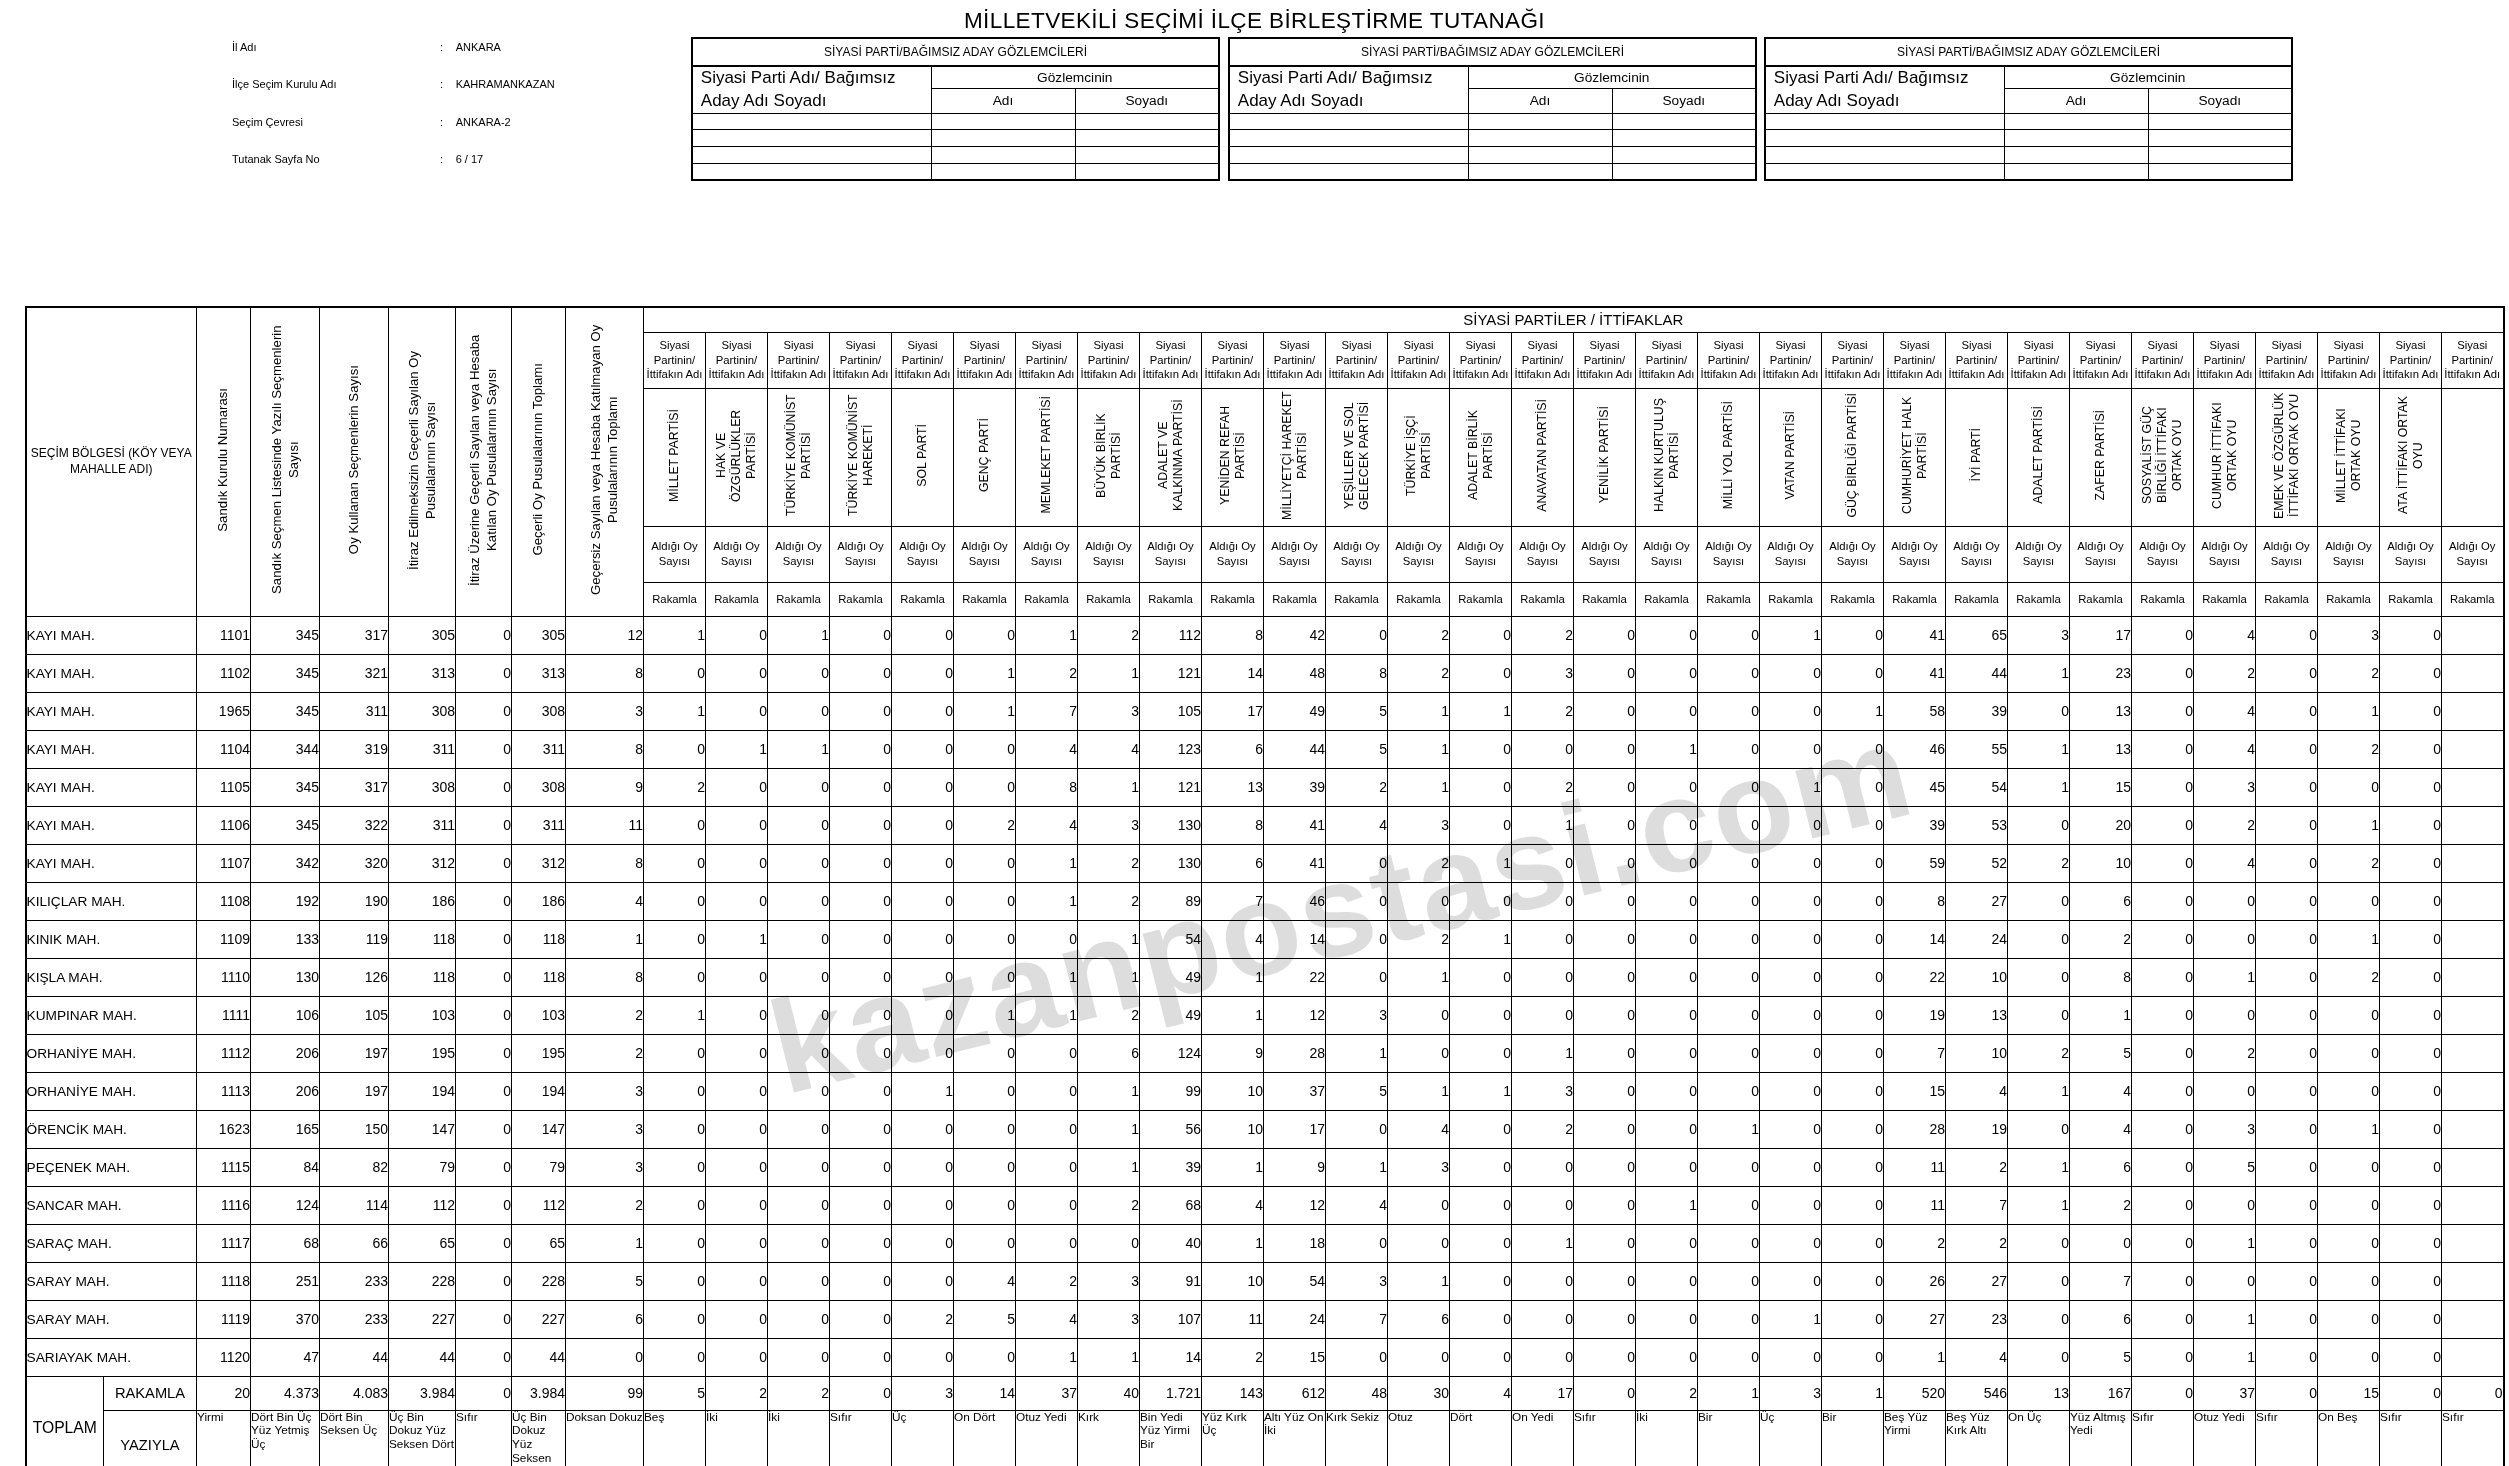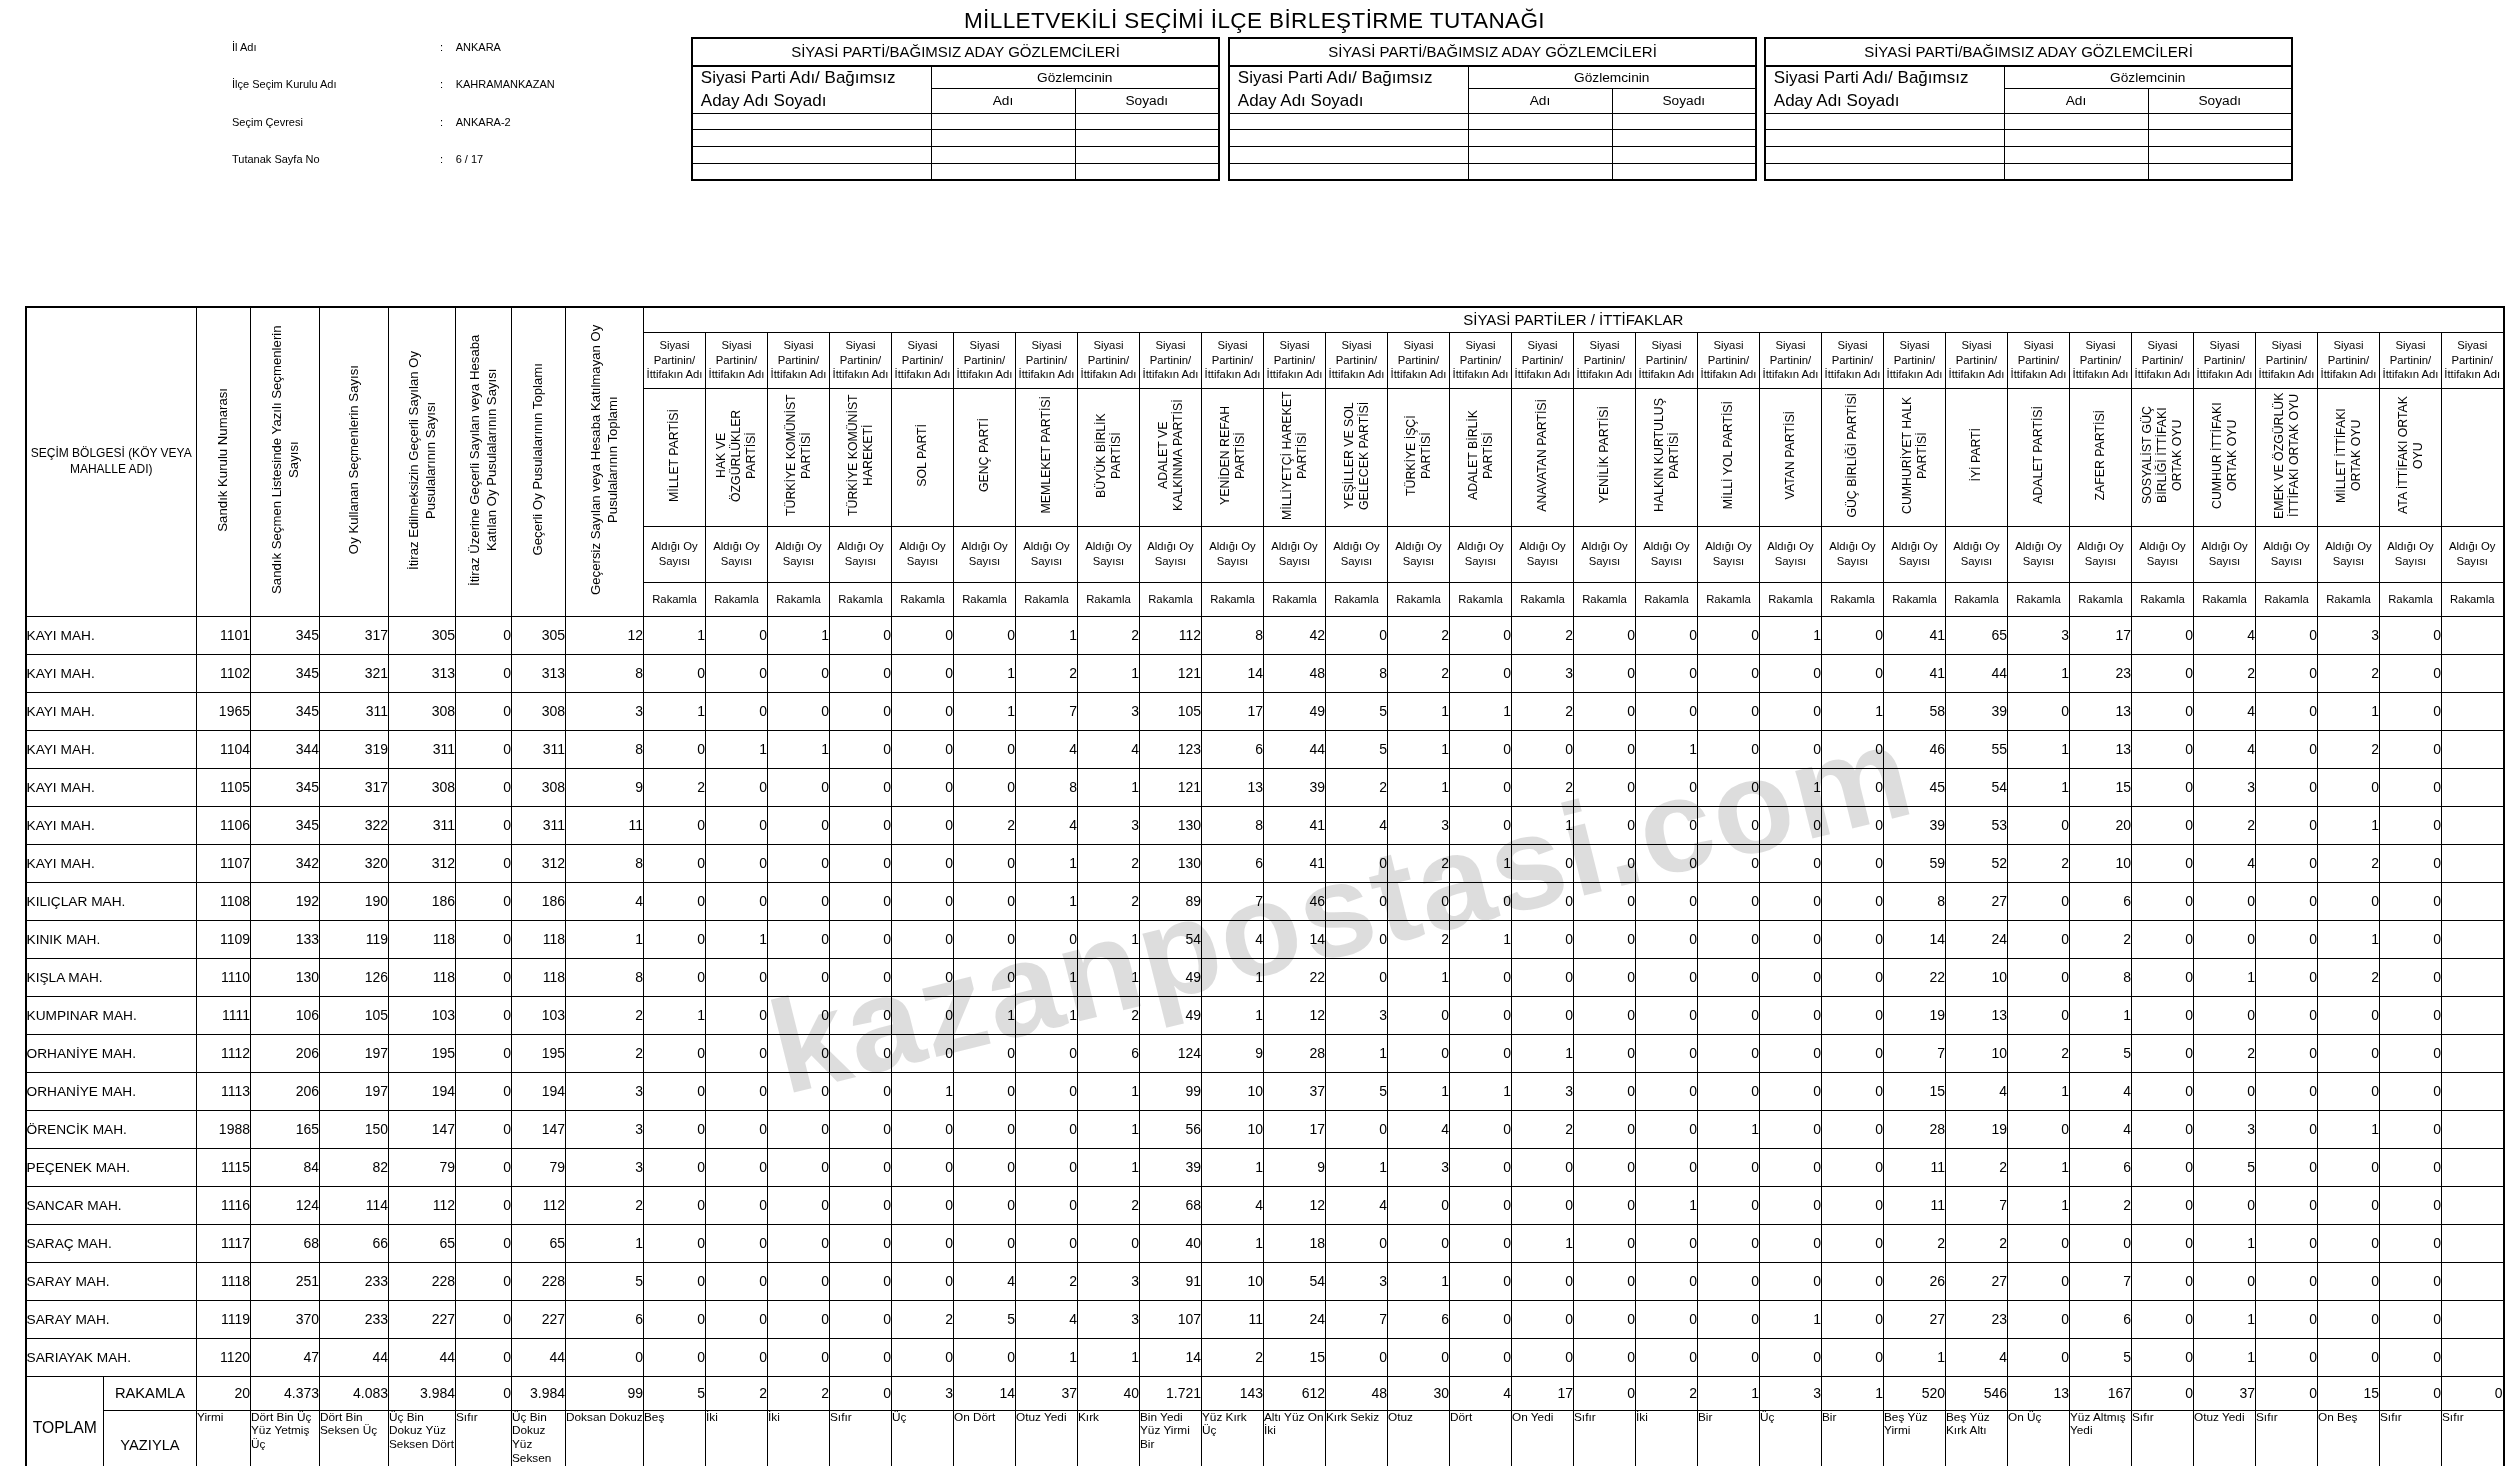--- a/index.html
+++ b/index.html
@@ -10,21 +10,21 @@
   .doc-title{position:absolute;top:7.8px;left:0;width:100%;text-align:center;font-size:22.5px;letter-spacing:0.4px;}
   
   .info{position:absolute;left:232px;top:41px;font-size:11px;}
   .info-row{display:flex;margin-bottom:16.7px;height:20.6px;}
   .info-label{width:208px;}
   .info-colon{width:15.7px;}
   
   .obs{position:absolute;top:37px;border-collapse:collapse;table-layout:fixed;border:2.9px solid #000;}
   #obs1{left:691px;} #obs2{left:1228px;} #obs3{left:1764px;}
   .obs th,.obs td{border:1px solid #000;font-weight:normal;padding:0;}
-  .obs .ot{font-size:15px;height:25.5px;text-align:center;border-bottom:2px solid #000;}
+  .obs .ot{font-size:12px;height:25.5px;text-align:center;border-bottom:2px solid #000;}
   .obs .opc{font-size:17px;text-align:left;line-height:1.3;padding:0 7.8px;}
   .obs .og{font-size:13.7px;height:21.6px;text-align:center;}
   .obs .onm{font-size:13.7px;height:23.5px;text-align:center;}
   .obs .oer td{height:15.7px;}
   
   #main-table{position:absolute;left:24.5px;top:306px;border-collapse:collapse;table-layout:fixed;border:2.9px solid #000;}
   #main-table th,#main-table td{border:1px solid #000;padding:0;font-weight:normal;overflow:hidden;}
   .regionhead{font-size:12px;padding:0 3.9px;line-height:1.3;}
   .vhead{text-align:center;vertical-align:middle;}
   .vtext{writing-mode:vertical-rl;transform:rotate(180deg);display:inline-block;font-size:13.2px;line-height:1.25;max-height:292px;}
@@ -895,21 +895,21 @@
         <td class="num">4</td>
         <td class="num">0</td>
         <td class="num">0</td>
         <td class="num">0</td>
         <td class="num">0</td>
         <td class="num">0</td>
         <td class="num"></td>
       </tr>
       <tr class="drow">
         <td class="rname" colspan="2">ÖRENCİK MAH.</td>
-        <td class="num">1988</td>
+        <td class="num">1623</td>
         <td class="num">165</td>
         <td class="num">150</td>
         <td class="num">147</td>
         <td class="num">0</td>
         <td class="num">147</td>
         <td class="num">3</td>
         <td class="num">0</td>
         <td class="num">0</td>
         <td class="num">0</td>
         <td class="num">0</td>

